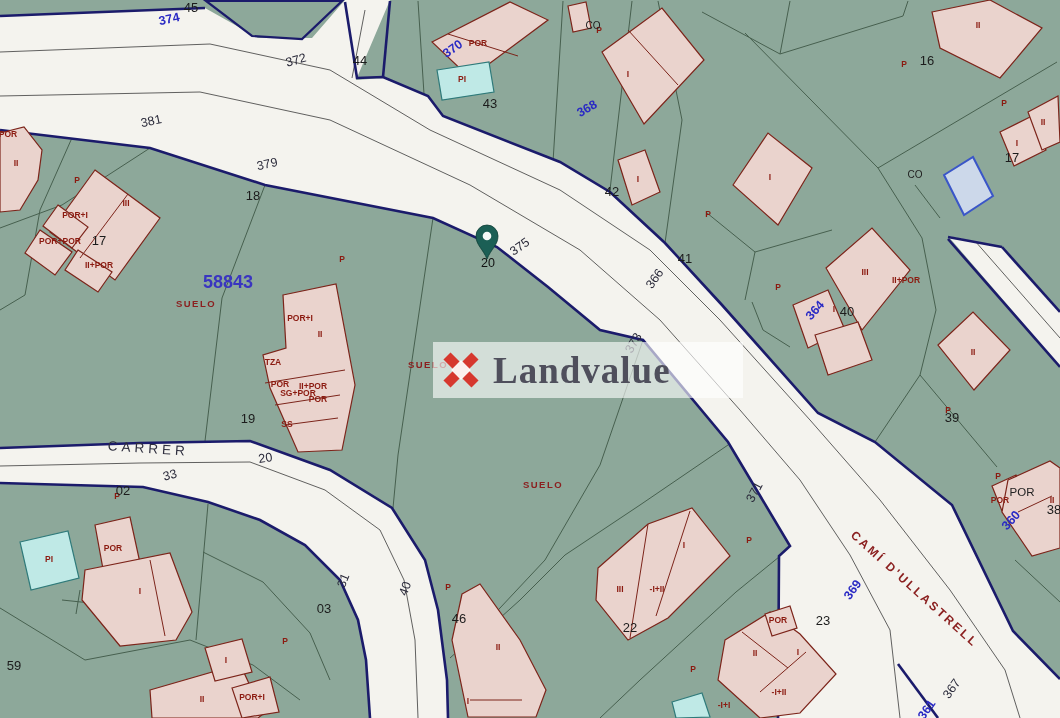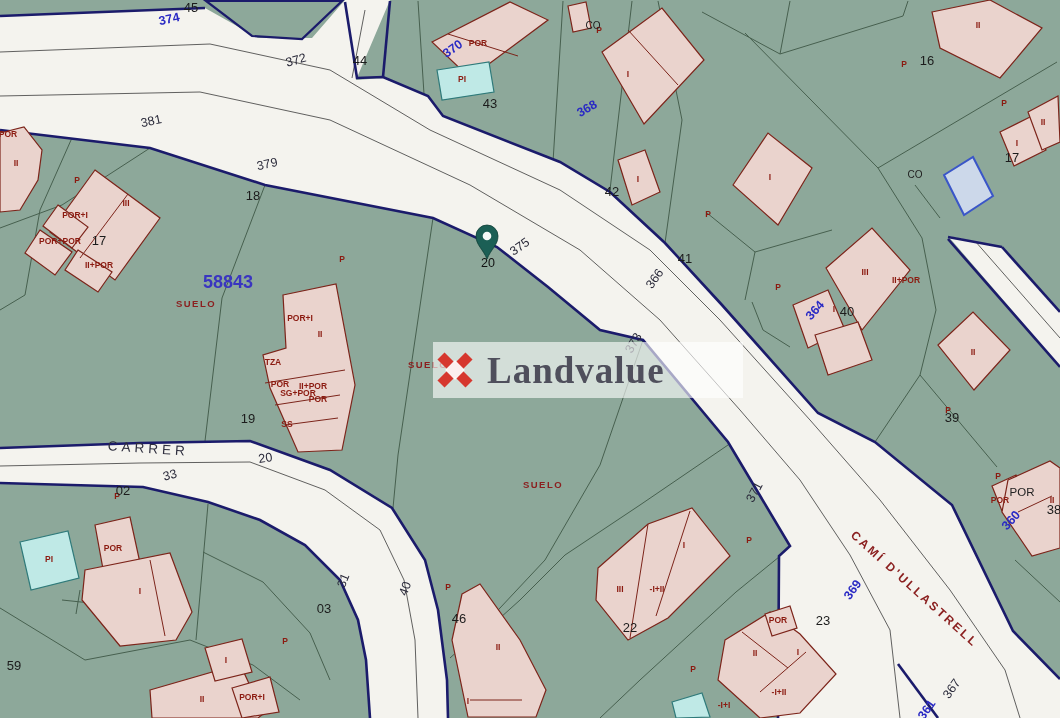--- a/index.html
+++ b/index.html
@@ -14,21 +14,21 @@
   .co{font-size:10px;fill:#222;}
   .porblack{font-size:11.5px;fill:#222;}
   .street{font-size:13.5px;fill:#2e2e3e;letter-spacing:4px;}
   .cami{font-size:12px;font-weight:bold;fill:#8b2020;letter-spacing:2.5px;}
   .suelo{font-size:9.5px;font-weight:bold;fill:#8b2020;letter-spacing:1.5px;}
   .ref{font-size:18px;font-weight:bold;fill:#3a35c0;}
   .pinlbl{font-size:12.5px;fill:#111;}
   
   .watermark{position:absolute;left:433px;top:342px;width:310px;height:56px;
     background:rgba(255,255,255,0.62);display:flex;align-items:center;gap:10px;
-    box-sizing:border-box;}
+    padding-left:6px;box-sizing:border-box;}
   .wm-text{font-family:"Liberation Serif",serif;font-weight:bold;font-size:37px;
     color:#4f4f5c;letter-spacing:1px;line-height:1;}
 </style>
 </head>
 <body>
 
 <div class="stage">
   <svg id="map" width="1060" height="718" viewBox="0 0 1060 718">
       <rect x="0" y="0" width="1060" height="718" fill="#8da89a"></rect>
       <g>

